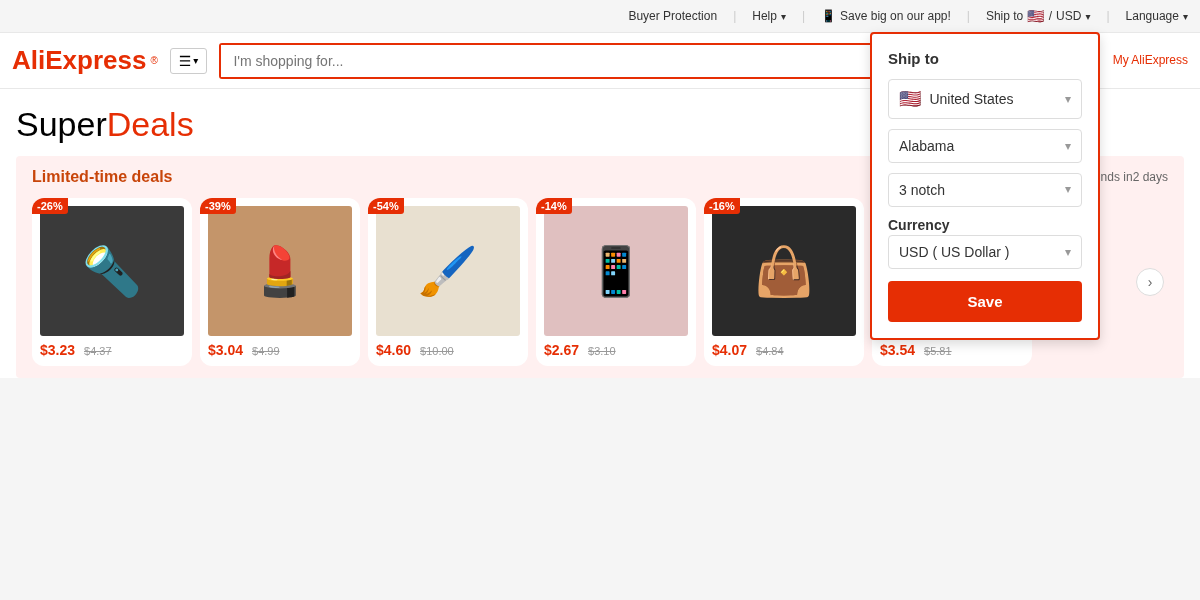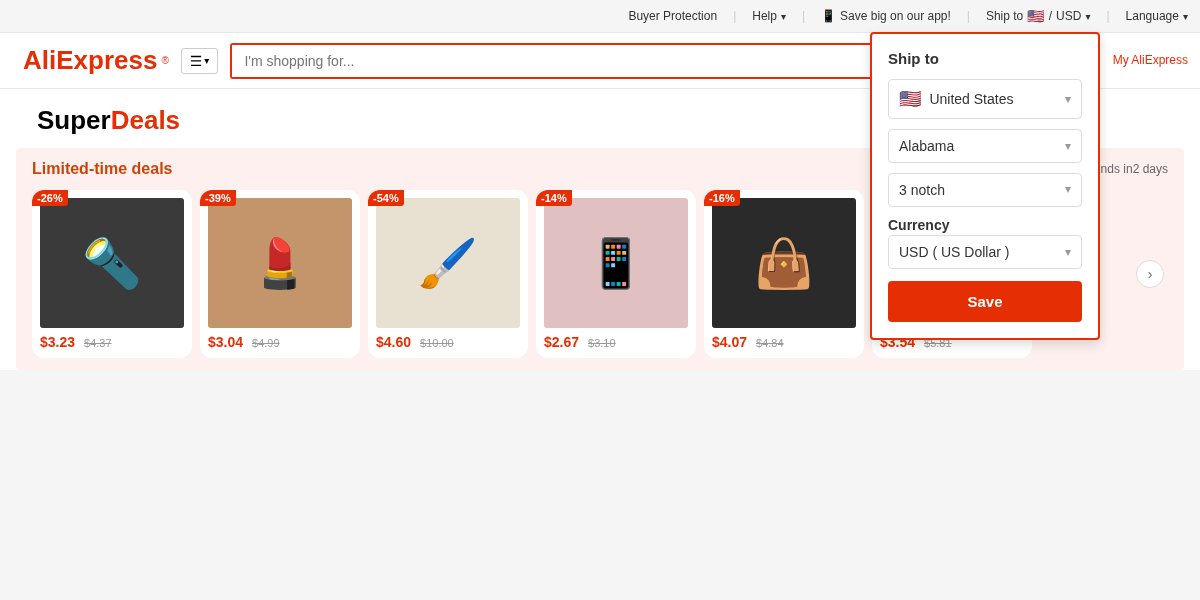--- a/index.html
+++ b/index.html
@@ -32,21 +32,21 @@
     
     .main-header {
       background: #fff;
       height: 56px;
       display: flex;
       align-items: center;
       padding: 0 12px;
       gap: 12px;
       border-bottom: 1px solid #e8e8e8;
     }
-    .logo-container { display: flex; align-items: center; gap: 4px; margin-left: 11px; }
+    .logo-container { display: flex; align-items: center; gap: 4px; }
     .logo-text { font-size: 26px; font-weight: bold; color: #e62e04; font-family: Arial, sans-serif; }
     .logo-reg { font-size: 10px; color: #e62e04; vertical-align: super; }
     .menu-btn {
       background: none;
       border: 1px solid #ccc;
       border-radius: 3px;
       padding: 4px 8px;
       cursor: pointer;
       font-size: 14px;
       display: flex;
@@ -91,23 +91,22 @@
     }
     .hi-text { color: #e62e04; }
     .my-aliexpress { color: #e62e04; font-size: 12px; }
 
     
     .super-deals-section {
       padding: 16px 16px 0;
       background: #fff;
     }
     .super-deals-title {
-      font-size: 26px;
-      font-weight: bold;
-      margin-left: 21px;
+      font-size: 34px;
+      font-weight: normal;
     }
     .super-text { color: #000; }
     .deals-text { color: #e62e04; }
 
     
     .deals-container {
       background: #fff0f0;
       margin: 12px 0 0;
       padding: 12px 16px;
       border-radius: 4px;

